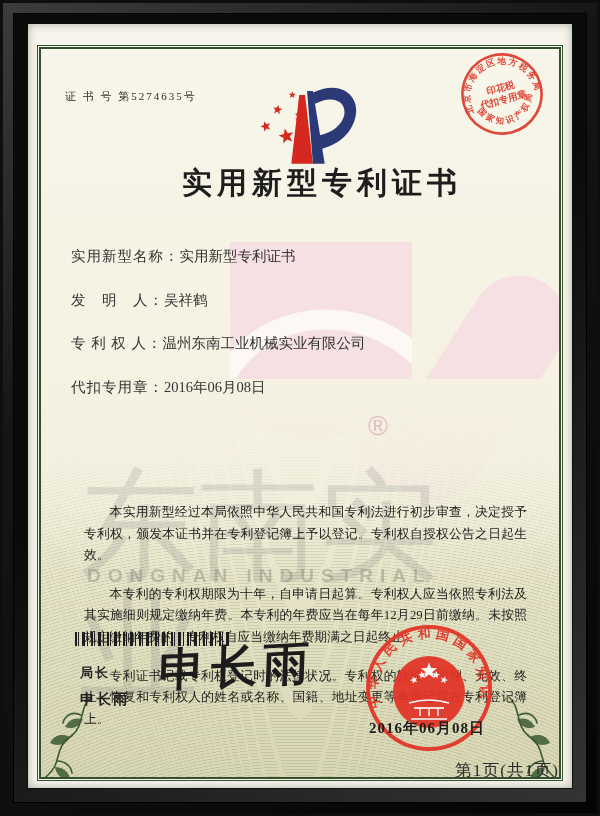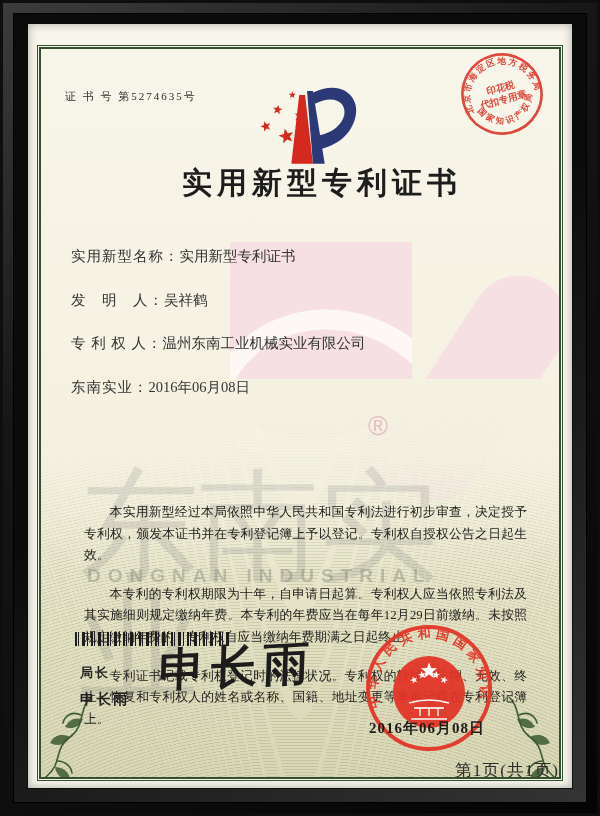--- a/index.html
+++ b/index.html
@@ -142,21 +142,21 @@
         <textPath href="#tArcBot" textLength="74">国家知识产权局</textPath>
       </text>
     </svg>
 
     <div class="title">实用新型专利证书</div>
 
     <div class="fields">
       <div class="frow"><span class="lab">实用新型名称：</span><span class="val">实用新型专利证书</span></div>
       <div class="frow"><span class="lab">发　明　人：</span><span class="val">吴祥鹤</span></div>
       <div class="frow"><span class="lab">专 利 权 人：</span><span class="val">温州东南工业机械实业有限公司</span></div>
-      <div class="frow"><span class="lab">东南实业：</span><span class="val">2016年06月08日</span></div>
+      <div class="frow"><span class="lab">代扣专用章：</span><span class="val">2016年06月08日</span></div>
     </div>
 
     <div class="paras">
       <p>本实用新型经过本局依照中华人民共和国专利法进行初步审查，决定授予专利权，颁发本证书并在专利登记簿上予以登记。专利权自授权公告之日起生效。</p>
       <p>本专利的专利权期限为十年，自申请日起算。专利权人应当依照专利法及其实施细则规定缴纳年费。本专利的年费应当在每年12月29日前缴纳。未按照规定缴纳年费的，专利权自应当缴纳年费期满之日起终止。</p>
       <p>专利证书记载专利权登记时的法律状况。专利权的转移、质押、无效、终止、恢复和专利权人的姓名或名称、国籍、地址变更等事项记载在专利登记簿上。</p>
     </div>
 
     <div class="barcode"></div>
     <div class="dir-lab">局长</div>

